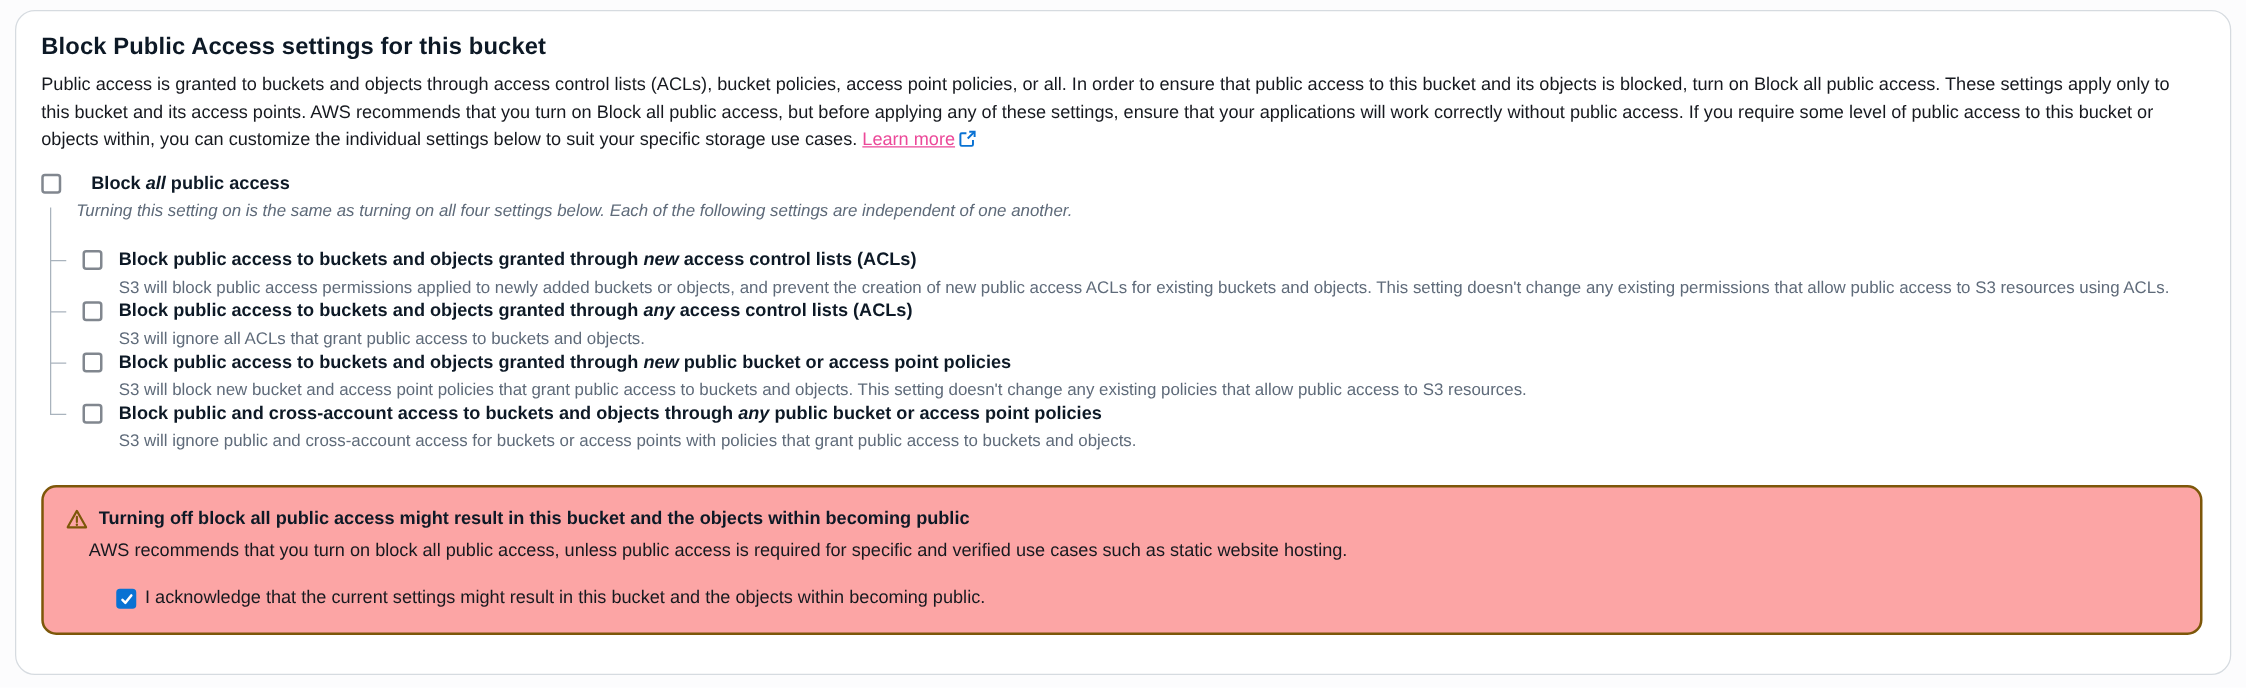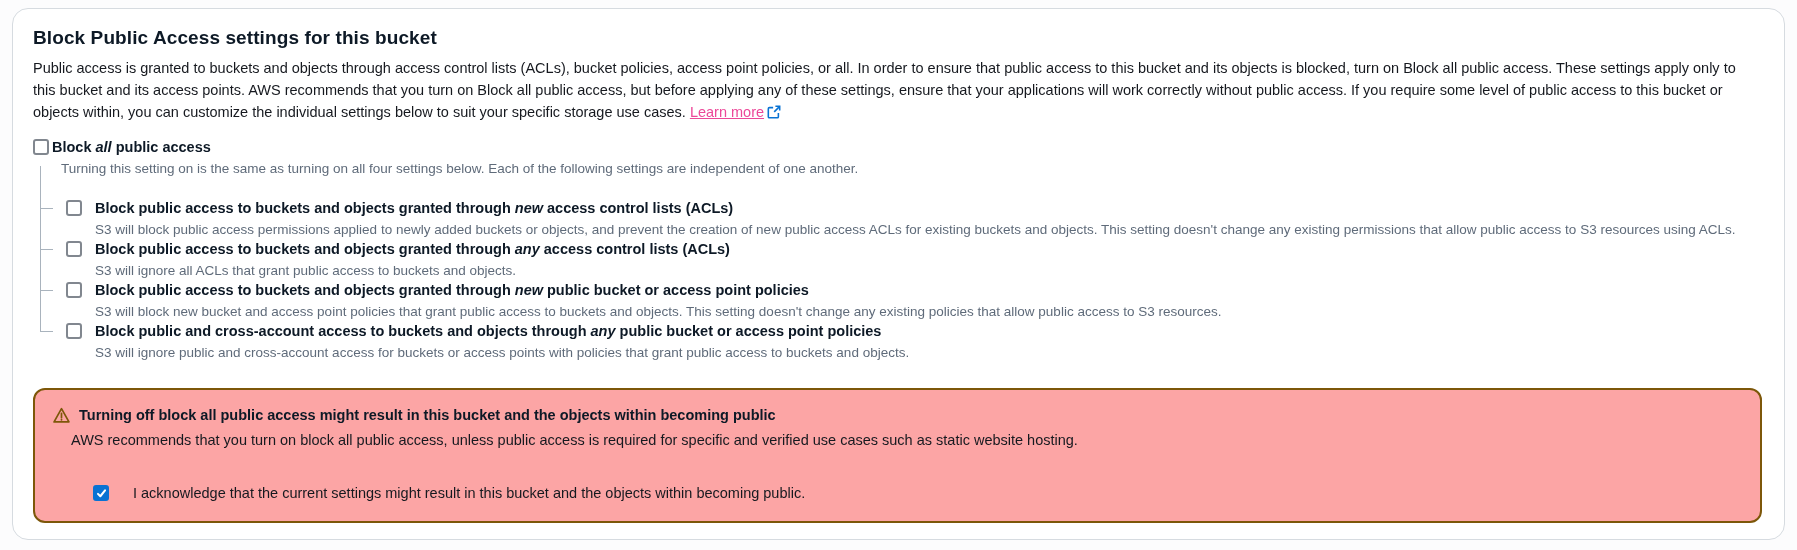--- a/index.html
+++ b/index.html
@@ -64,22 +64,22 @@
   }
   .setting-label .ital { font-style: italic; }
   .setting-desc {
     font-size: 13.5px;
     color: #5f6b7a;
     line-height: 19px;
     margin-top: 2px;
   }
 
   .master { margin-top: 14px; }
-  .master-row { display: flex; gap: 3px; align-items: flex-start; }
-  .master-desc { margin-left: 28px; }
+  .master-row { display: flex; gap: 24px; align-items: flex-start; }
+  .master-desc { margin-left: 28px; font-style: italic; }
 
   .subs {
     position: relative;
     margin-left: 7px;
     margin-top: 20px;
     display: flex;
     flex-direction: column;
   }
   .vline {
     position: absolute;
@@ -114,24 +114,24 @@
   .warning-icon { flex: 0 0 auto; margin-top: 2px; }
   .warning-desc {
     margin-left: 18px;
     margin-top: 2px;
     font-size: 14.5px;
     color: #16191f;
     line-height: 21px;
   }
   .ack-row {
     margin-left: 40px;
-    margin-top: 32px;
+    margin-top: 16px;
     display: flex;
-    gap: 24px;
-    align-items: flex-start;
+    gap: 7px;
+    align-items: center;
   }
   .ack-label {
     font-size: 14.5px;
     color: #16191f;
     line-height: 20px;
   }
 </style>
 </head>
 <body>
 

